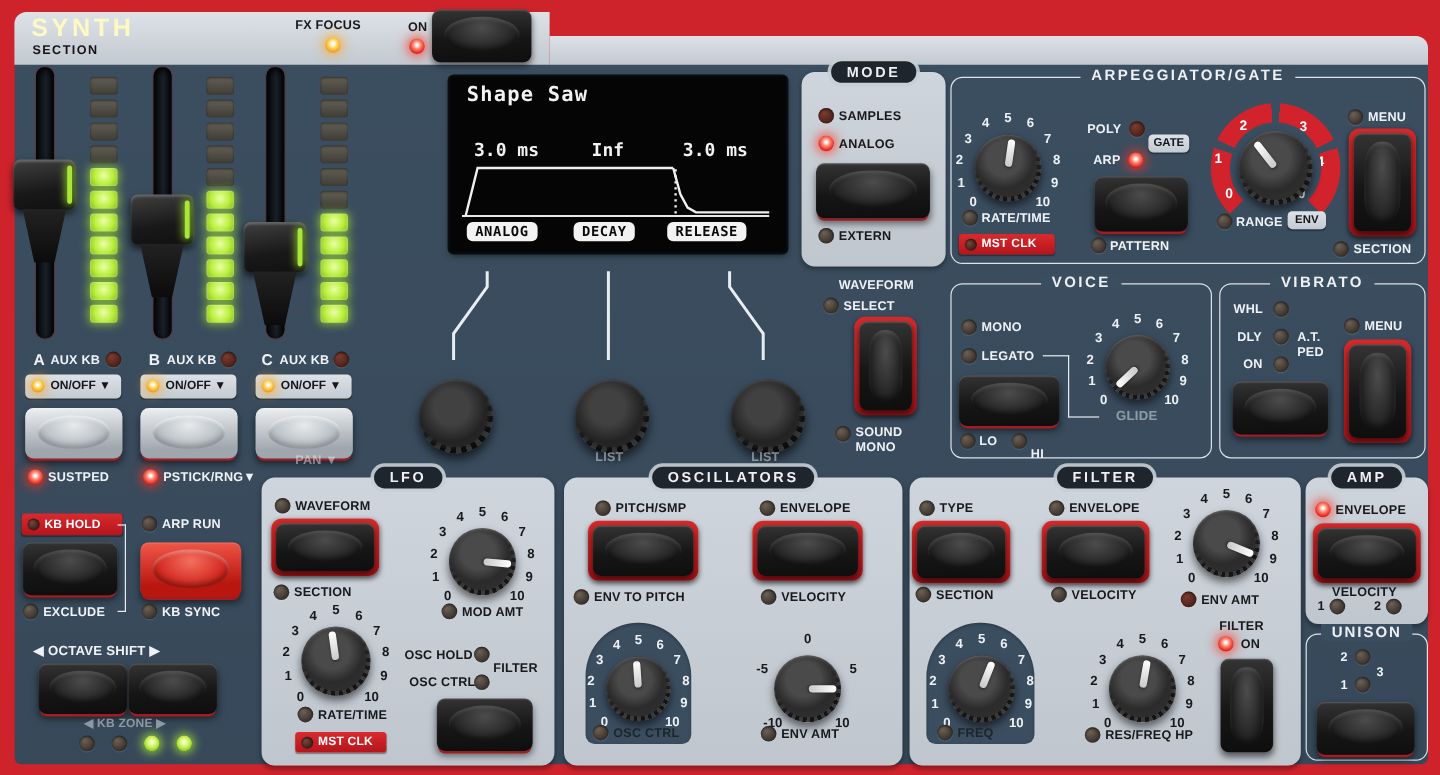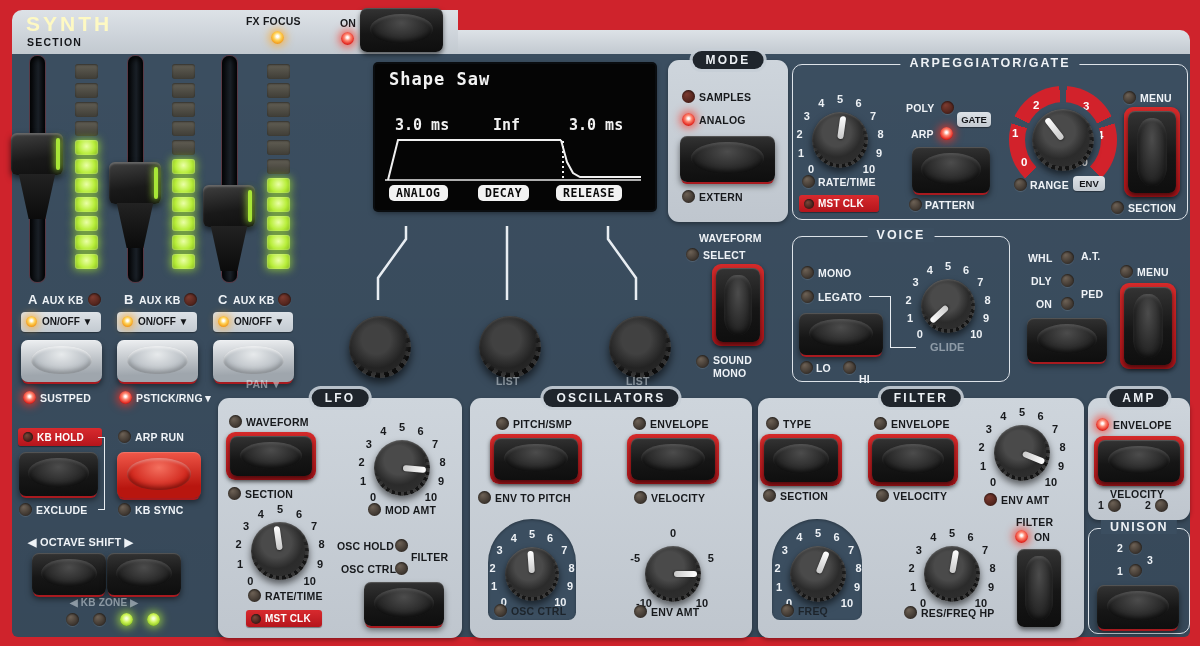--- a/index.html
+++ b/index.html
@@ -368,23 +368,26 @@
       <span class="tick" style="left: 27px; top: -13px;">5</span>
       <span class="tick" style="left: 45.1596px; top: -8.64026px;">6</span>
       <span class="tick" style="left: 59.3607px; top: 3.48859px;">7</span>
       <span class="tick" style="left: 66.5075px; top: 20.7426px;">8</span>
       <span class="tick" style="left: 65.0423px; top: 39.3607px;">9</span>
       <span class="tick" style="left: 55.2843px; top: 55.2843px;">10</span>
       <span class="pointer" style="transform: rotate(-133deg);"></span>
     </div>
   <span class="lbl dim" style="left:930px;top:341px;font-size:11px">GLIDE</span>
 
+  <div class="osec" style="left:1016px;top:236px;width:172px;height:146px">
+    <div class="otitle">VIBRATO</div>
+  </div>
   <span class="lbl" style="left:1028px;top:252px">WHL</span>
   <span class="led off" style="left:1061px;top:251px"></span>
-  <span class="lbl" style="left:1081px;top:250px">A.T.</span>
+  <span class="lbl" style="left:1081px;top:275px">A.T.</span>
   <span class="lbl" style="left:1031px;top:275px">DLY</span>
   <span class="led off" style="left:1061px;top:274px"></span>
   <span class="lbl" style="left:1081px;top:288px">PED</span>
   <span class="lbl" style="left:1036px;top:298px">ON</span>
   <span class="led off" style="left:1061px;top:297px"></span>
   <div class="btn redbase" style="left:1027px;top:318px;width:80px;height:44px"></div>
   <span class="led off" style="left:1120px;top:265px"></span>
   <span class="lbl" style="left:1137px;top:266px">MENU</span>
   <div class="frame-red" style="left:1120px;top:283px;width:56px;height:86px">
     <div class="btn rocker"></div>

